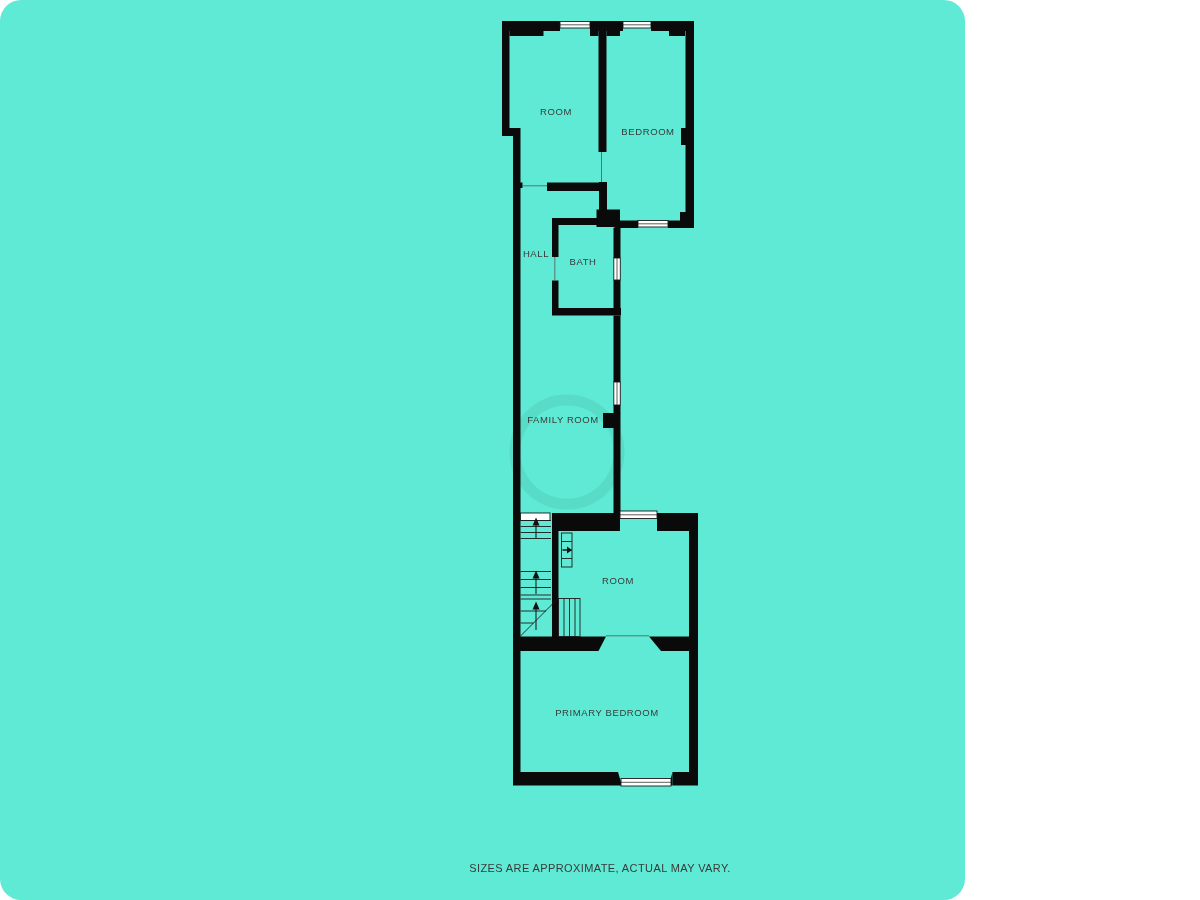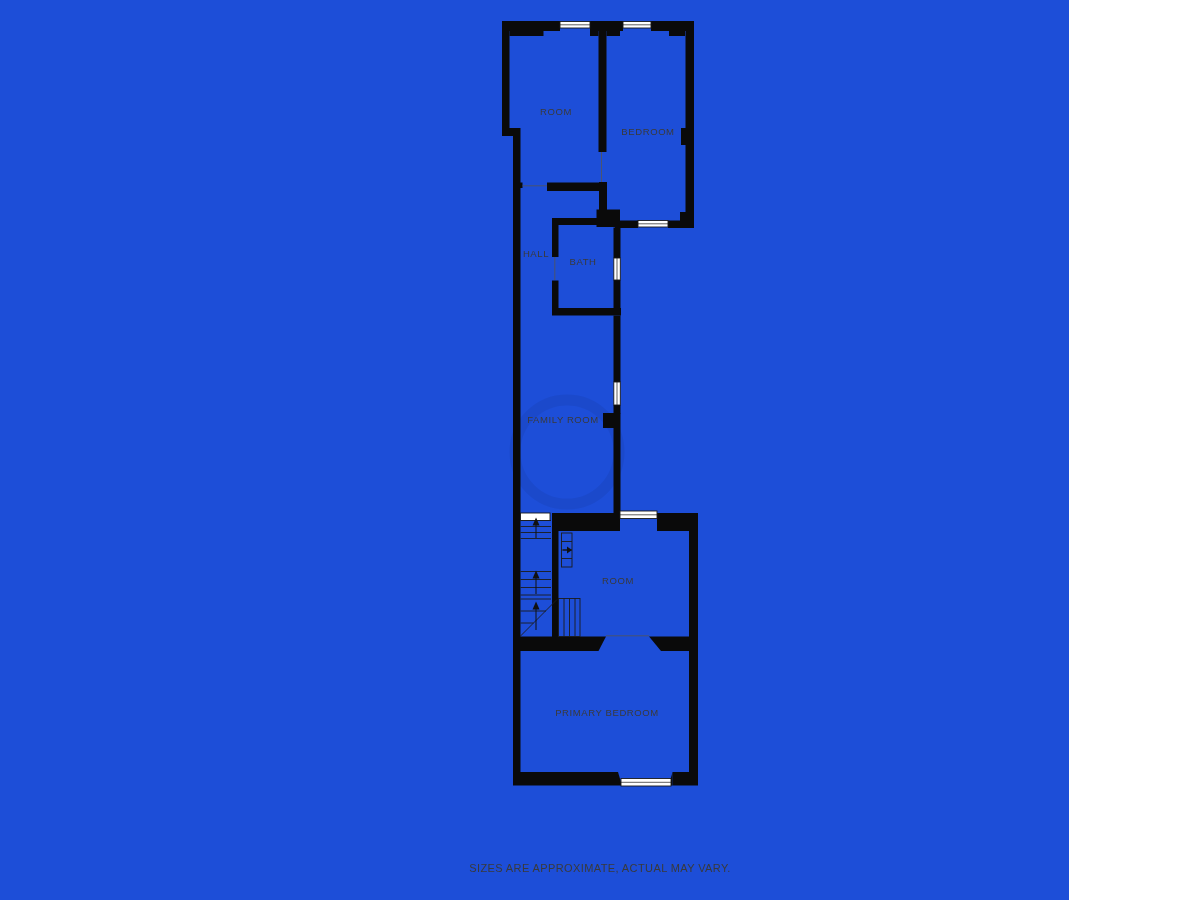--- a/index.html
+++ b/index.html
@@ -1,18 +1,18 @@
 <!DOCTYPE html>
 <html><head>
 <meta charset="utf-8">
 <title>Floor Plan</title>
 <style>
   html,body{margin:0;padding:0;background:#ffffff;}
-  .stage{position:relative;width:1069px;height:900px;background:#1d4ed8;overflow:hidden;
-         font-family:"Liberation Sans", sans-serif;}
+  .stage{position:relative;width:965px;height:900px;background:#5eead4;overflow:hidden;
+         font-family:"Liberation Sans", sans-serif;border-radius:21px;}
   .plan-svg{position:absolute;left:0;top:0;width:1200px;height:900px;}
   .wall{fill:#0a0a0a;stroke:none;}
   .win{fill:#ffffff;stroke:#1a1a1a;stroke-width:0.9;}
   .winline{stroke:#1a1a1a;stroke-width:0.7;fill:none;}
   .tread{stroke:#1c1c1c;stroke-width:0.9;fill:none;}
   .doorline{stroke:#555;stroke-width:0.8;fill:none;}
   .arr{fill:#111;stroke:none;}
   .shaft{stroke:#111;stroke-width:1;fill:none;}
   .lbl{fill:#3a3a3a;font-size:9.5px;letter-spacing:0.6px;font-weight:500;}
   .footer-text{fill:#3a3a3a;font-size:11px;letter-spacing:0.4px;font-weight:500;}

